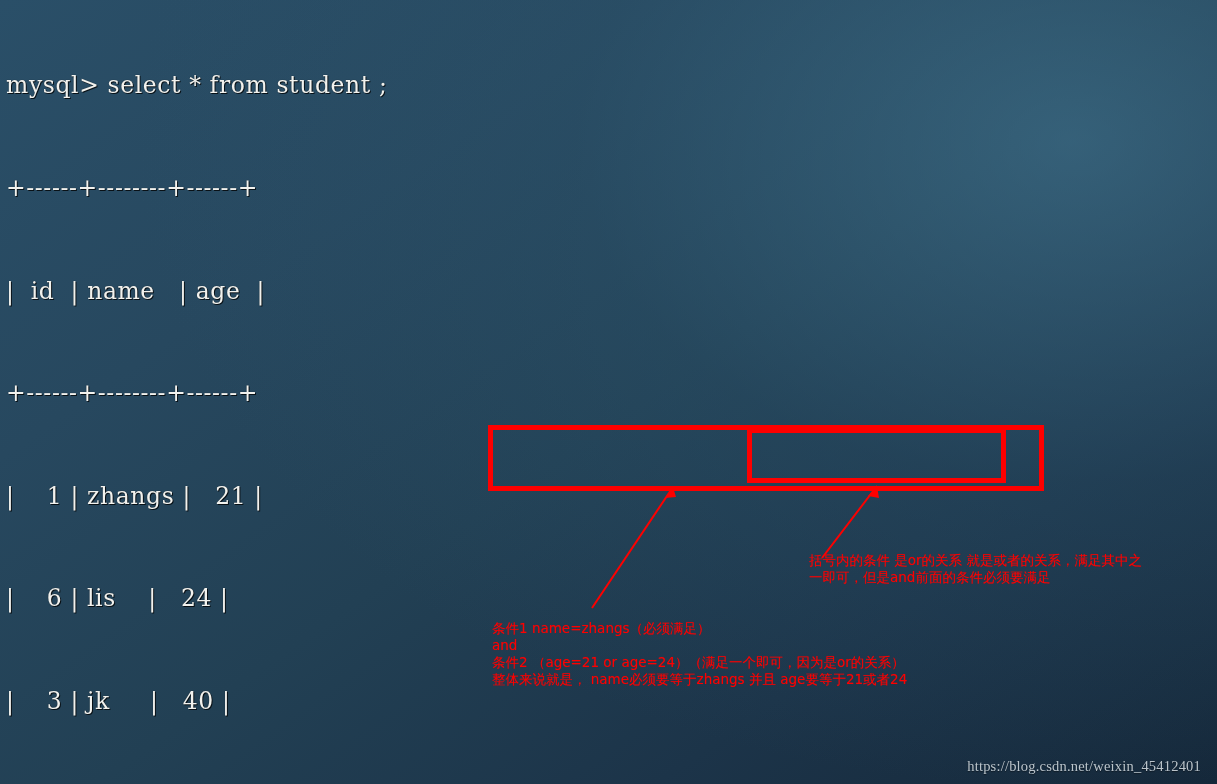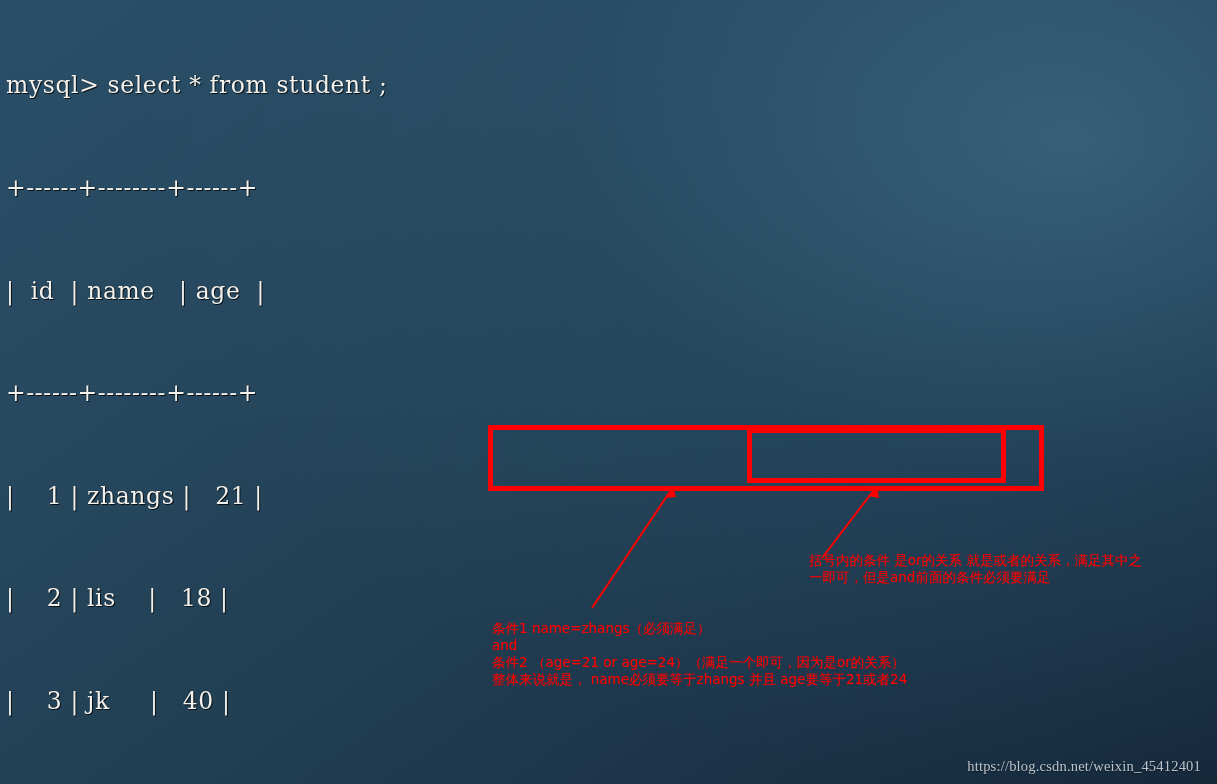--- a/index.html
+++ b/index.html
@@ -94,21 +94,21 @@
 <body>
 
 <div id="screen">
 
   <div class="term">
     <div class="term-line">mysql&gt; select * from student ;</div>
     <div class="term-line">+------+--------+------+</div>
     <div class="term-line">|  id  | name   | age  |</div>
     <div class="term-line">+------+--------+------+</div>
     <div class="term-line">|    1 | zhangs |   21 |</div>
-    <div class="term-line">|    2 | lis    |   18 |</div>
+    <div class="term-line">|    6 | lis    |   24 |</div>
     <div class="term-line">|    3 | jk     |   40 |</div>
     
     
     
     
     
     
     
     
     

